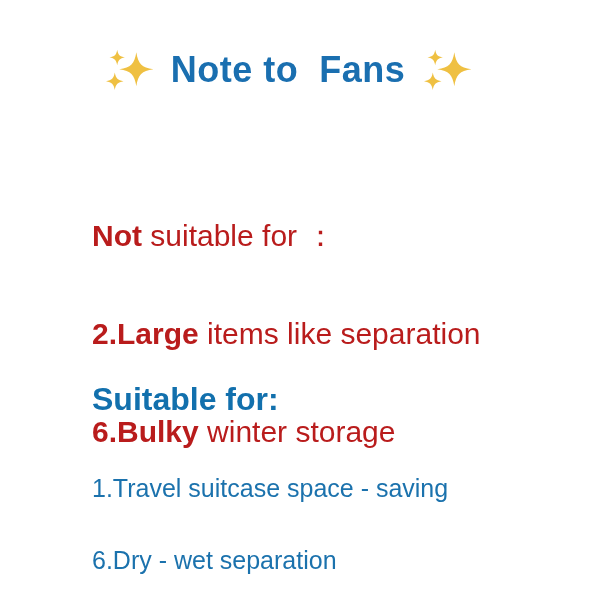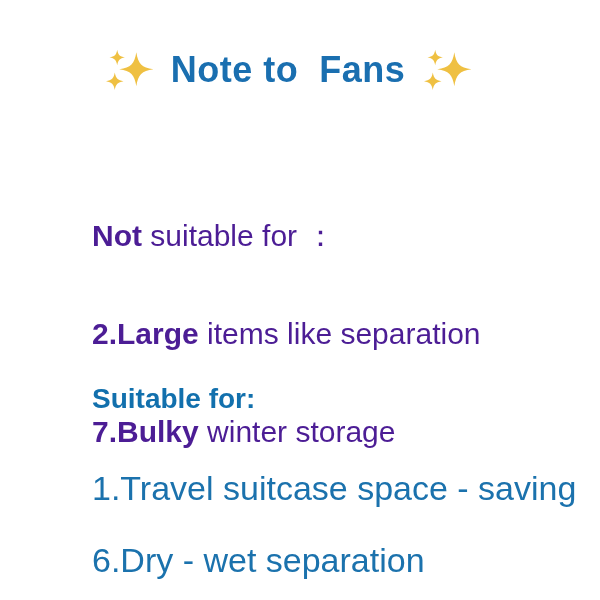--- a/index.html
+++ b/index.html
@@ -56,43 +56,43 @@
     white-space: pre;
   }
 
   
   .not-section {
     top: 160px;
   }
   .not-line {
     font-size: 30px;
     line-height: 44px;
-    color: #4c1d95;
+    color: #b91c1c;
     white-space: pre;
   }
   .not-line .strong {
     font-weight: bold;
   }
   .not-line .light {
     font-weight: normal;
   }
 
   
   .suit-section {
     top: 328px;
   }
   .suit-heading {
-    font-size: 28px;
+    font-size: 32px;
     font-weight: bold;
     line-height: 34px;
     color: #1270ad;
     white-space: pre;
   }
   .suit-line {
-    font-size: 34px;
+    font-size: 25px;
     font-weight: normal;
     line-height: 36px;
     color: #1b72ad;
     white-space: pre;
   }
 </style>
 </head>
 <body>
 
 <div class="poster">
@@ -114,21 +114,21 @@
     </svg>
 
   </div>
 
   <div class="block not-section">
 
     <div class="not-line"><span class="strong">Not</span><span class="light"> suitable for ：</span></div>
 
     <div class="not-line"><span class="strong">2.Large</span><span class="light"> items like separation</span></div>
 
-    <div class="not-line"><span class="strong">7.Bulky</span><span class="light"> winter storage</span></div>
+    <div class="not-line"><span class="strong">6.Bulky</span><span class="light"> winter storage</span></div>
 
   </div>
 
   <div class="block suit-section">
 
     <div class="suit-heading">Suitable for:</div>
 
     <div class="suit-line">1.Travel suitcase space - saving</div>
     <div class="suit-line">6.Dry - wet separation</div>
     

